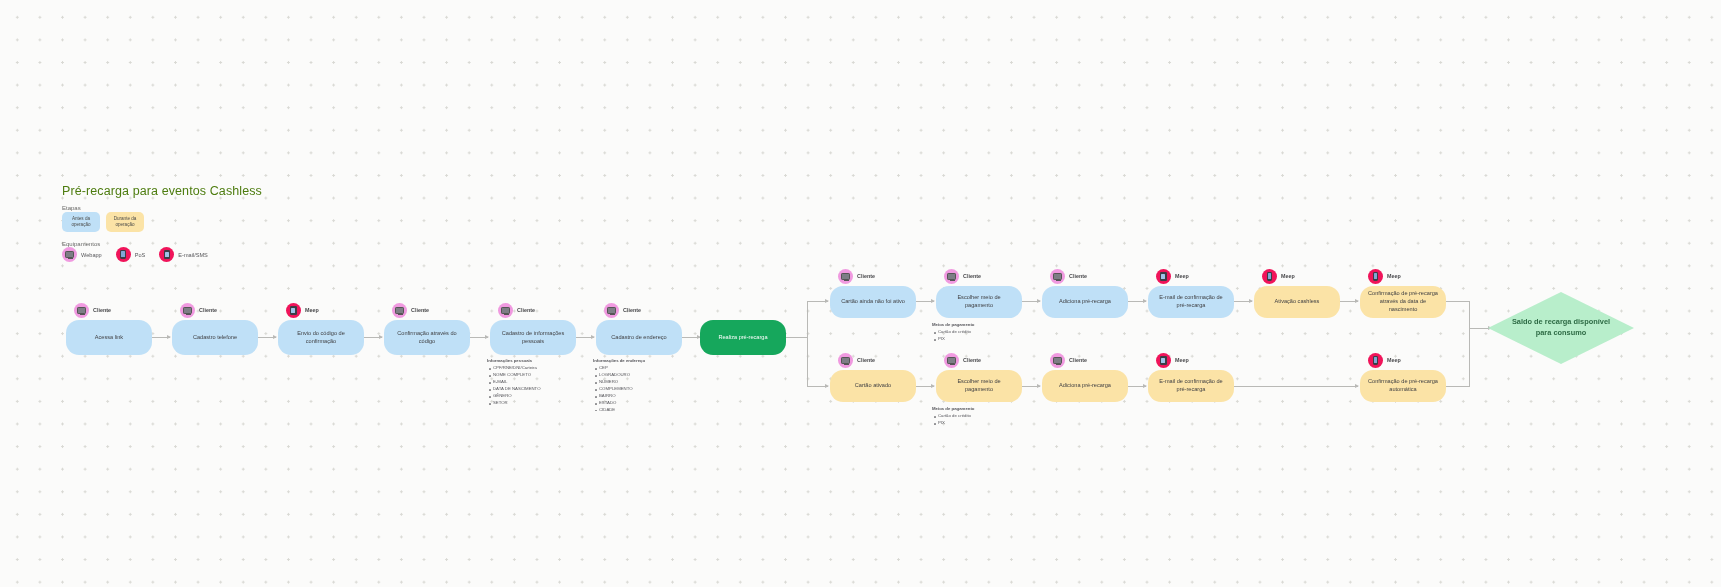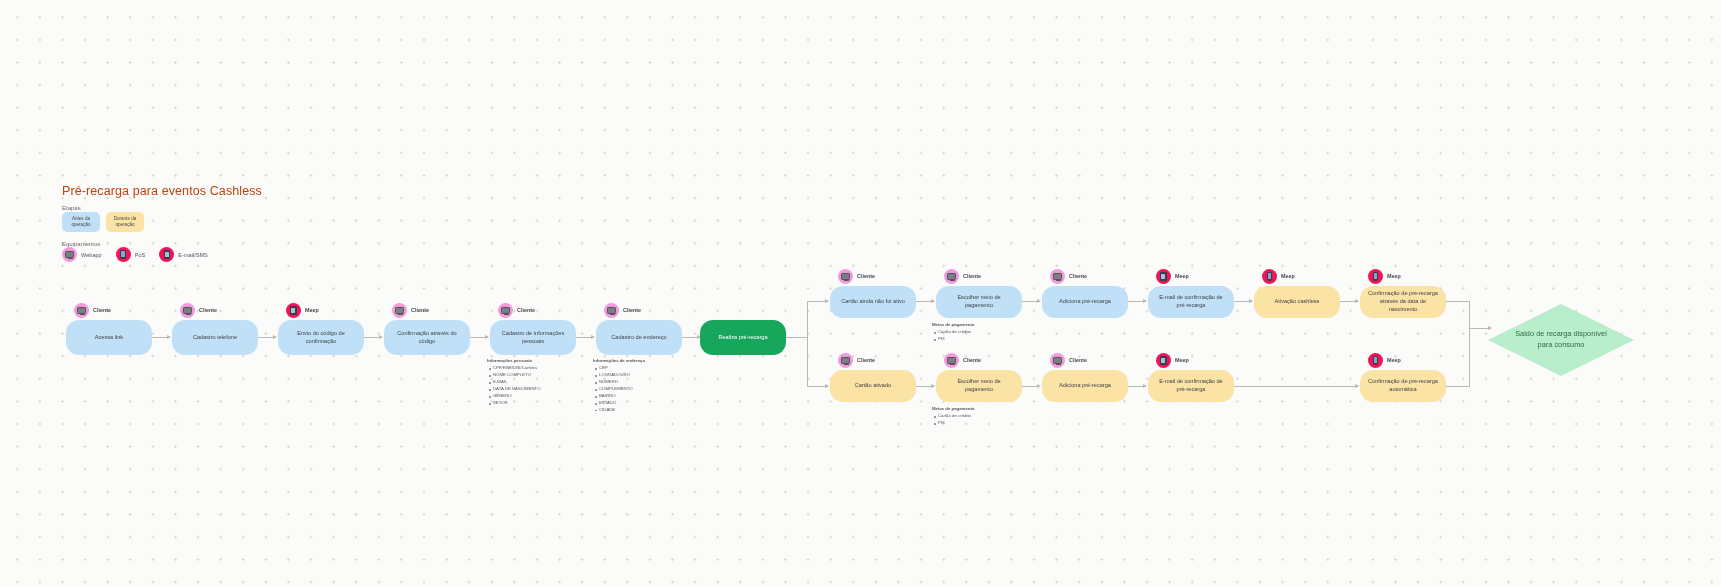--- a/index.html
+++ b/index.html
@@ -26,21 +26,21 @@
     background-position: 6px 6px;
   }
 
   .abs { position: absolute; }
 
   
   #title {
     left: 62px;
     top: 184px;
     font-size: 12.5px;
-    color: #c2410c;
+    color: #4d7c0f;
     letter-spacing: .1px;
     white-space: nowrap;
   }
 
   
   .legend-title {
     font-size: 6px;
     color: #6a6a68;
     white-space: nowrap;
   }
@@ -193,23 +193,24 @@
     left: -4.2px; top: 2.6px;
     width: 1.7px; height: 1.7px;
     background: #8a8a8d;
     border-radius: 50%;
   }
 
   
   #diamond-wrap {
     position: absolute;
     left: 1488px;
-    top: 304px;
+    top: 292px;
     width: 146px;
     height: 72px;
+    font-weight: bold;
   }
   #diamond-shape {
     position: absolute;
     inset: 0;
     background: #b8eecb;
     clip-path: polygon(50% 0%, 100% 50%, 50% 100%, 0% 50%);
   }
   #diamond-label {
     position: absolute;
     inset: 0;

